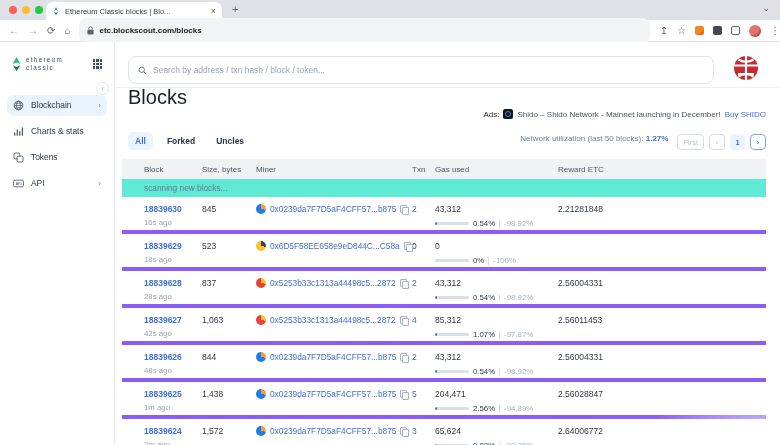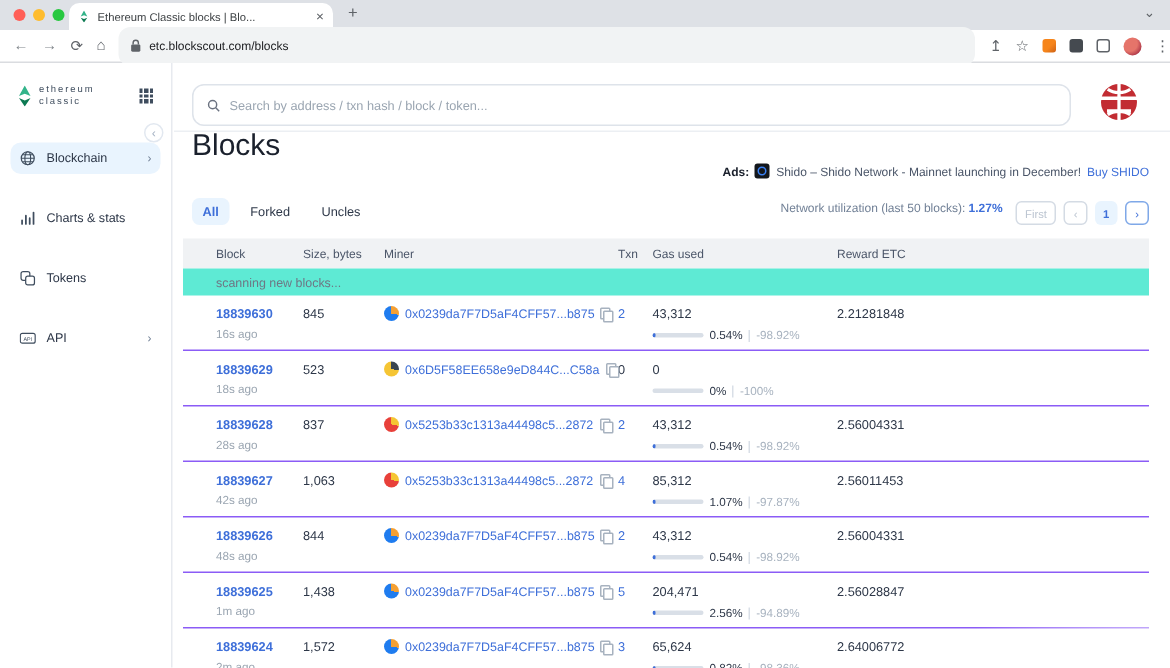--- a/index.html
+++ b/index.html
@@ -17,81 +17,81 @@
   .tab-close { font-size:9px; color:#5F6368; line-height:1; }
   .favicon { width:8px; height:8px; flex:0 0 auto; }
   .newtab { position:absolute; left:232px; top:3px; font-size:11px; color:#5F6368; }
   .strip-chevron { position:absolute; right:10px; top:3px; font-size:9px; color:#5F6368; }
 
   .urlrow { position:absolute; left:0; top:20px; width:780px; height:22px; background:#fff;
             border-bottom:1px solid #DADCE0; display:flex; align-items:center; }
   .nav-ic { font-size:10px; color:#80868B; margin-left:9px; }
   .nav-ic.dark { color:#5F6368; }
   .urlpill { margin-left:9px; width:592px; height:15px; background:#F1F3F4; border-radius:8px;
-             display:flex; align-items:center; padding:13px 8px; gap:5px; }
+             display:flex; align-items:center; padding:13px 8px; gap:5px;font-weight:bold; }
   .url-text { font-size:8px; color:#202124; }
   .url-right { display:flex; align-items:center; gap:9px; margin-left:10px; }
   .mini-fox { width:9px; height:9px; background:linear-gradient(135deg,#F6851B 55%,#CD6116); border-radius:2px; }
   .mini-puzzle { width:9px; height:9px; background:#454A50; border-radius:2px; }
   .mini-pane { width:9px; height:9px; border:1.3px solid #5F6368; border-radius:2px; }
   .mini-avatar { width:12px; height:12px; border-radius:50%; background:radial-gradient(circle at 35% 35%, #E5746A 0 45%, #B03A4A 75%, #3A5BA0); }
 
   
   .app { position:absolute; left:0; top:42px; width:780px; height:403px; background:#fff; }
   .sidebar { position:absolute; left:0; top:0; width:115px; height:403px; border-right:1px solid #E7EAEF; }
   .logo-row { display:flex; align-items:center; justify-content:space-between; padding:14px 12px 0 12px; }
   .logo-left { display:flex; align-items:center; gap:5px; }
   .etc-diamond { width:9px; height:14px; }
   .logo-text { font-size:6.3px; letter-spacing:1.3px; color:#3F4D5E; line-height:1.25; }
   .grid-icon { display:grid; grid-template-columns:repeat(3,2.4px); grid-auto-rows:2.4px; gap:1.1px; }
   .grid-icon i { background:#3F4D5E; display:block; }
   .collapse-btn { position:absolute; left:96px; top:40px; width:13px; height:13px; border-radius:50%;
                   background:#fff; border:1px solid #E2E8F0; color:#A0AEC0; font-size:8px;
                   display:flex; align-items:center; justify-content:center; }
-  .nav { margin-top:23px; display:flex; flex-direction:column; gap:19px; }
+  .nav { margin-top:23px; display:flex; flex-direction:column; gap:5px; }
   .nav-item { display:flex; align-items:center; gap:7px; margin:0 7px; padding:5px 6px; border-radius:7px;
               font-size:8.4px; color:#2D3748; font-weight:500; }
   .nav-item.active { background:#E9F4FE; }
   .nav-item svg { width:11px; height:11px; color:#3F4D5E; flex:0 0 auto; }
   .nav-item .chev { margin-left:auto; color:#718096; font-size:8px; }
 
   .main { position:absolute; left:116px; top:0; width:664px; height:403px; }
   .mc-header { height:46px; border-bottom:1px solid #ECEFF3; position:relative; }
   .search-box { position:absolute; left:12px; top:14px; width:586px; height:28px; border:1px solid #DEE3EA;
                 border-radius:8px; display:flex; align-items:center; padding:0 9px; gap:6px; }
   .search-box .ph { font-size:8.5px; color:#9AA5B1; }
   .net-globe { position:absolute; left:617px; top:13px; width:26px; height:26px; }
 
   .page-title { position:absolute; left:12px; top:44px; font-size:20px; font-weight:500; color:#1A202C; }
   .ads-row { position:absolute; top:67px; right:14px; display:flex; align-items:center; gap:4px; font-size:8px; }
-  .ads-label { font-weight:700; color:#1A202C; }
+  .ads-label { font-weight:400; color:#1A202C; }
   .ad-logo { width:10px; height:10px; border-radius:2px; background:#14171C; position:relative; }
   .ad-logo::after { content:""; position:absolute; inset:2px; border:1.5px solid #3B82F6; border-radius:50%; }
   .ad-text { color:#4A5568; }
   .ad-link { color:#3E6FD9; }
 
   .tabs { position:absolute; left:12px; top:90px; display:flex; align-items:center; gap:7px; }
-  .tab-pill { font-size:8.5px; font-weight:400; color:#2D3748; padding:4px 7px; border-radius:5px; }
+  .tab-pill { font-size:8.5px; font-weight:700; color:#2D3748; padding:4px 7px; border-radius:5px; }
   .tab-pill.active { background:#E9F4FE; color:#3E6FD9; font-weight:700; }
   .util-pag { position:absolute; top:92px; right:14px; display:flex; align-items:flex-start; gap:5px; }
   .util { font-size:8px; color:#718096; margin-right:4px; }
   .util b { color:#3E6FD9; font-weight:700; }
   .pg-btn { height:16px; min-width:16px; padding:0 5px; border:1px solid #D4DBE4; border-radius:4px;
             background:#fff; font-size:7.5px; color:#BCC5D1; display:flex; align-items:center; justify-content:center; }
   .pg-cur { height:16px; min-width:15px; border-radius:4px; background:#E9F4FE; color:#3E6FD9; font-size:7.5px;
             font-weight:700; display:flex; align-items:center; justify-content:center; }
   .pg-next { border-color:#7FA8E8; color:#3E6FD9; }
 
   
   .table { position:absolute; left:6px; top:117px; width:644px; }
   .thead, .trow, .scan-row { display:grid; grid-template-columns:58px 54px 156px 23px 123px 1fr; padding-left:22px; }
   .thead { height:20px; background:#F0F2F4; align-items:center; font-size:8px; color:#4A5568; }
   .scan-row { display:block; height:18px; background:#5eead4; font-size:8.3px; color:#6E7785;
               line-height:18px; }
-  .trow { height:37px; border-bottom:1px solid #8b5cf6; padding-top:7px; }
+  .trow { height:37px; border-bottom:4px solid #8b5cf6; padding-top:7px; }
   .cell { font-size:8.5px; color:#2D3748; }
   .blk-link { color:#3E6FD9; font-weight:600; font-size:8.5px; }
   .age { font-size:7.8px; color:#9AA5B1; margin-top:4px; }
   .miner-line { display:flex; align-items:center; gap:4px; }
   .avatar { width:10px; height:10px; border-radius:50%; flex:0 0 auto; }
   .miner-link { color:#3E6FD9; font-size:8.3px; white-space:nowrap; }
   .copy-ic { width:7px; height:8px; position:relative; flex:0 0 auto; }
   .copy-ic::before, .copy-ic::after { content:""; position:absolute; border:1px solid #A7B2BF; border-radius:1px; width:5px; height:6px; }
   .copy-ic::before { left:0; top:0; } .copy-ic::after { left:2px; top:2px; background:#fff; }
   .txn-link { color:#3E6FD9; font-size:8.5px; }

